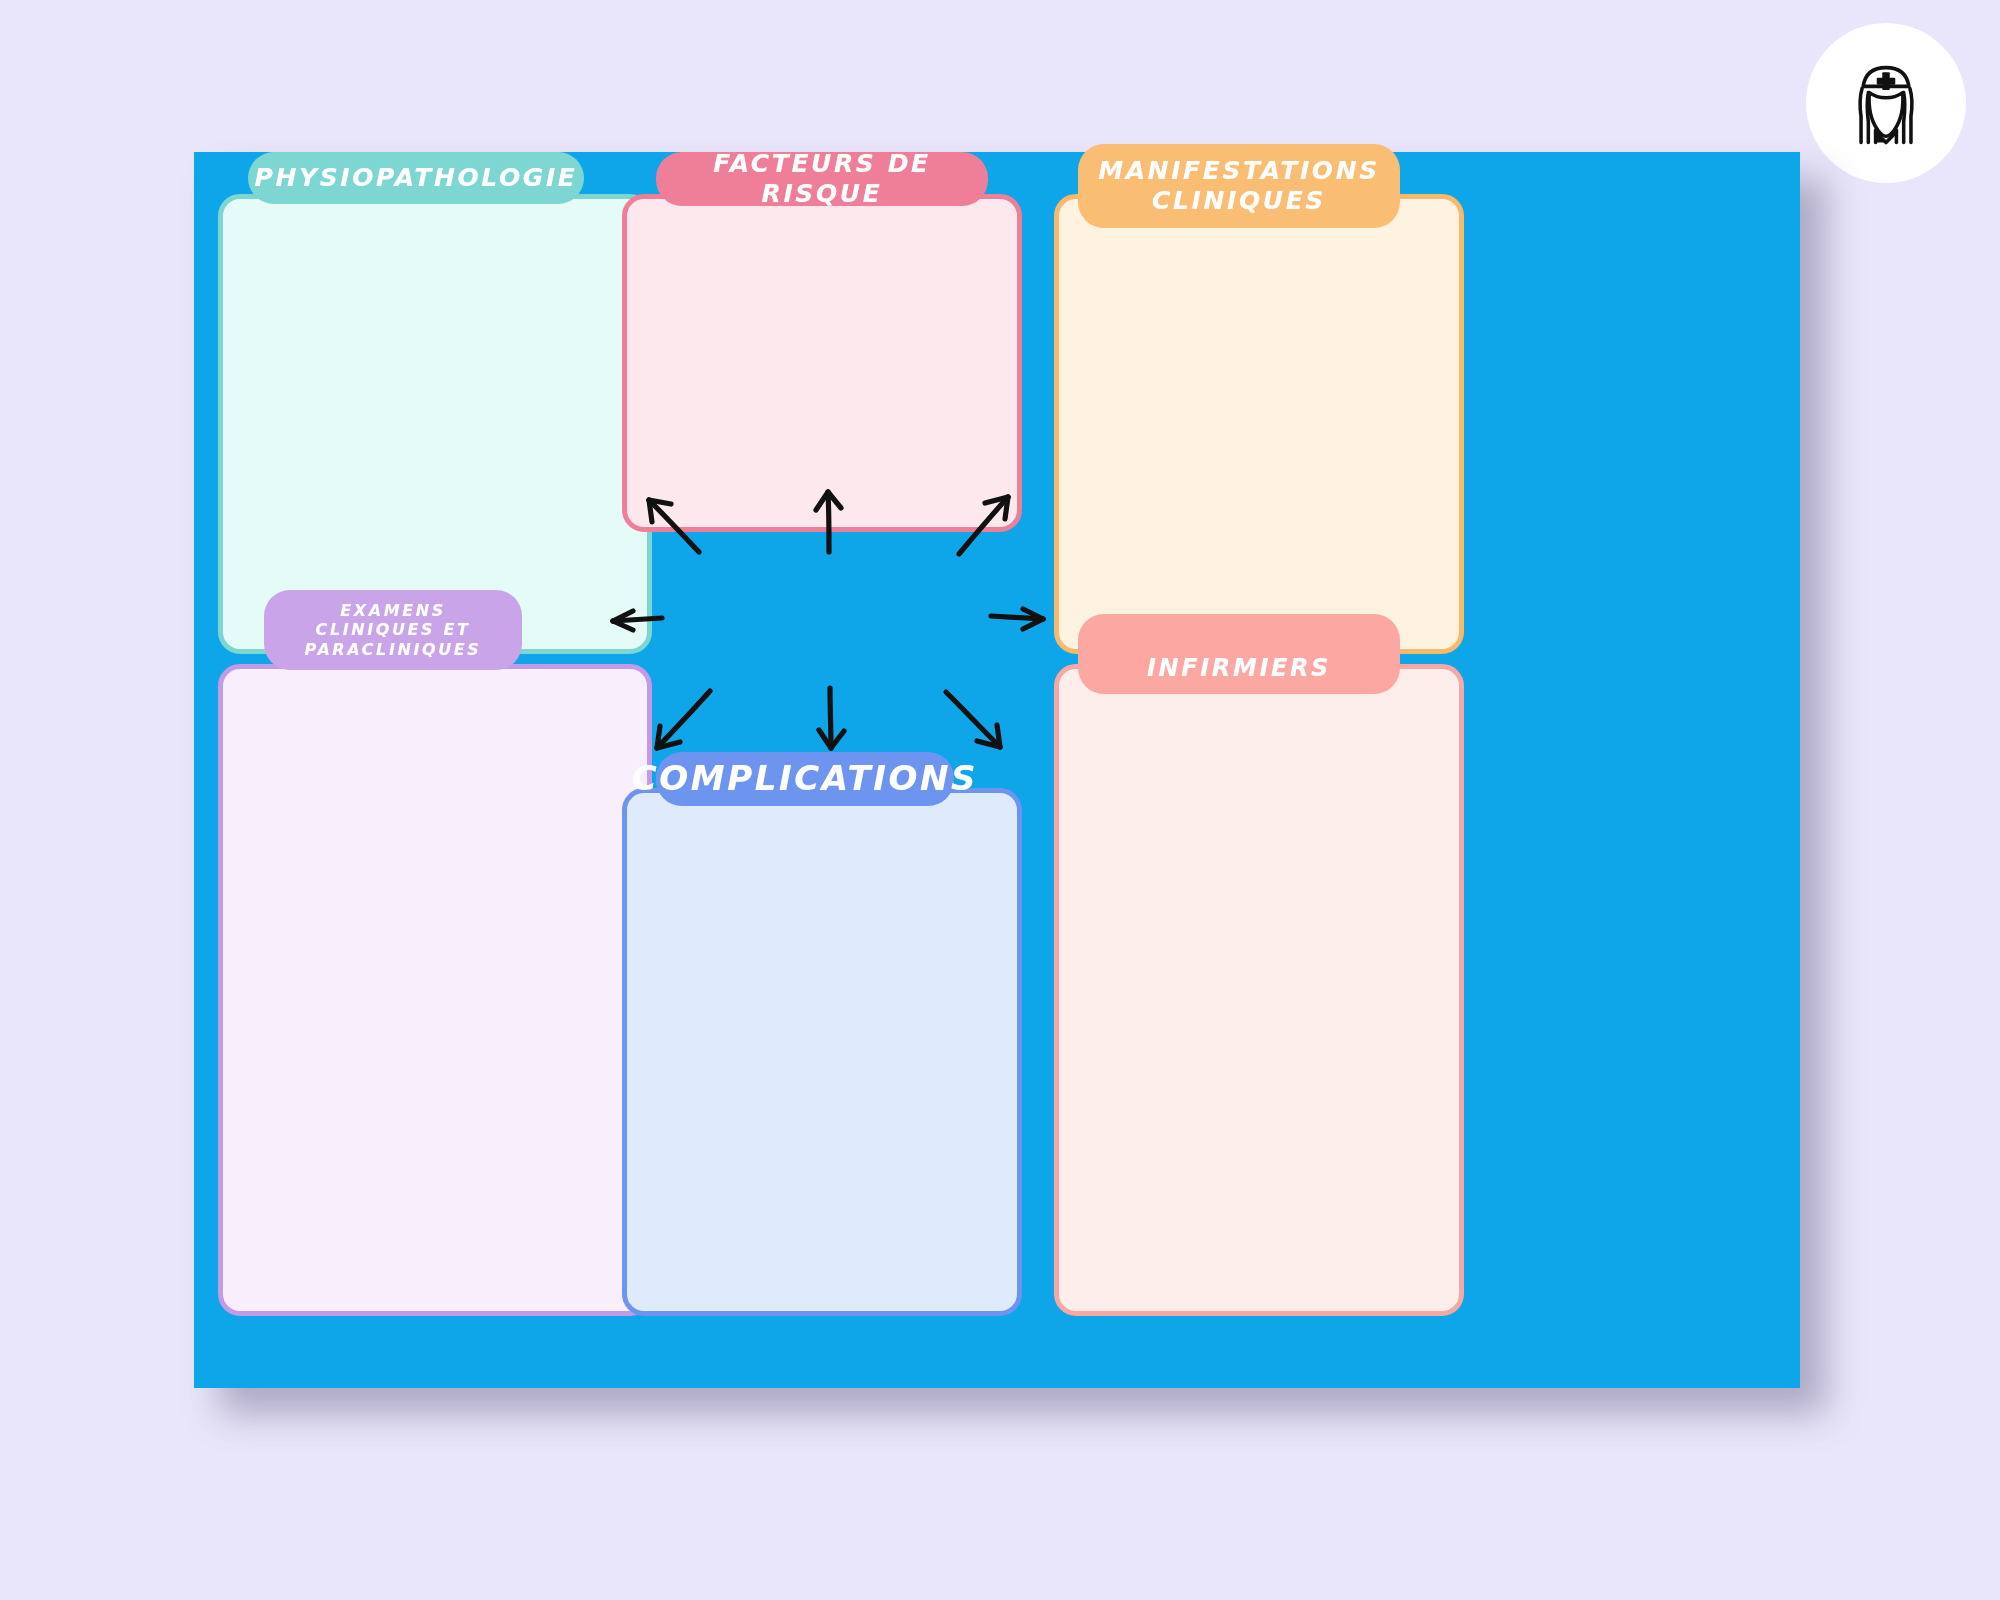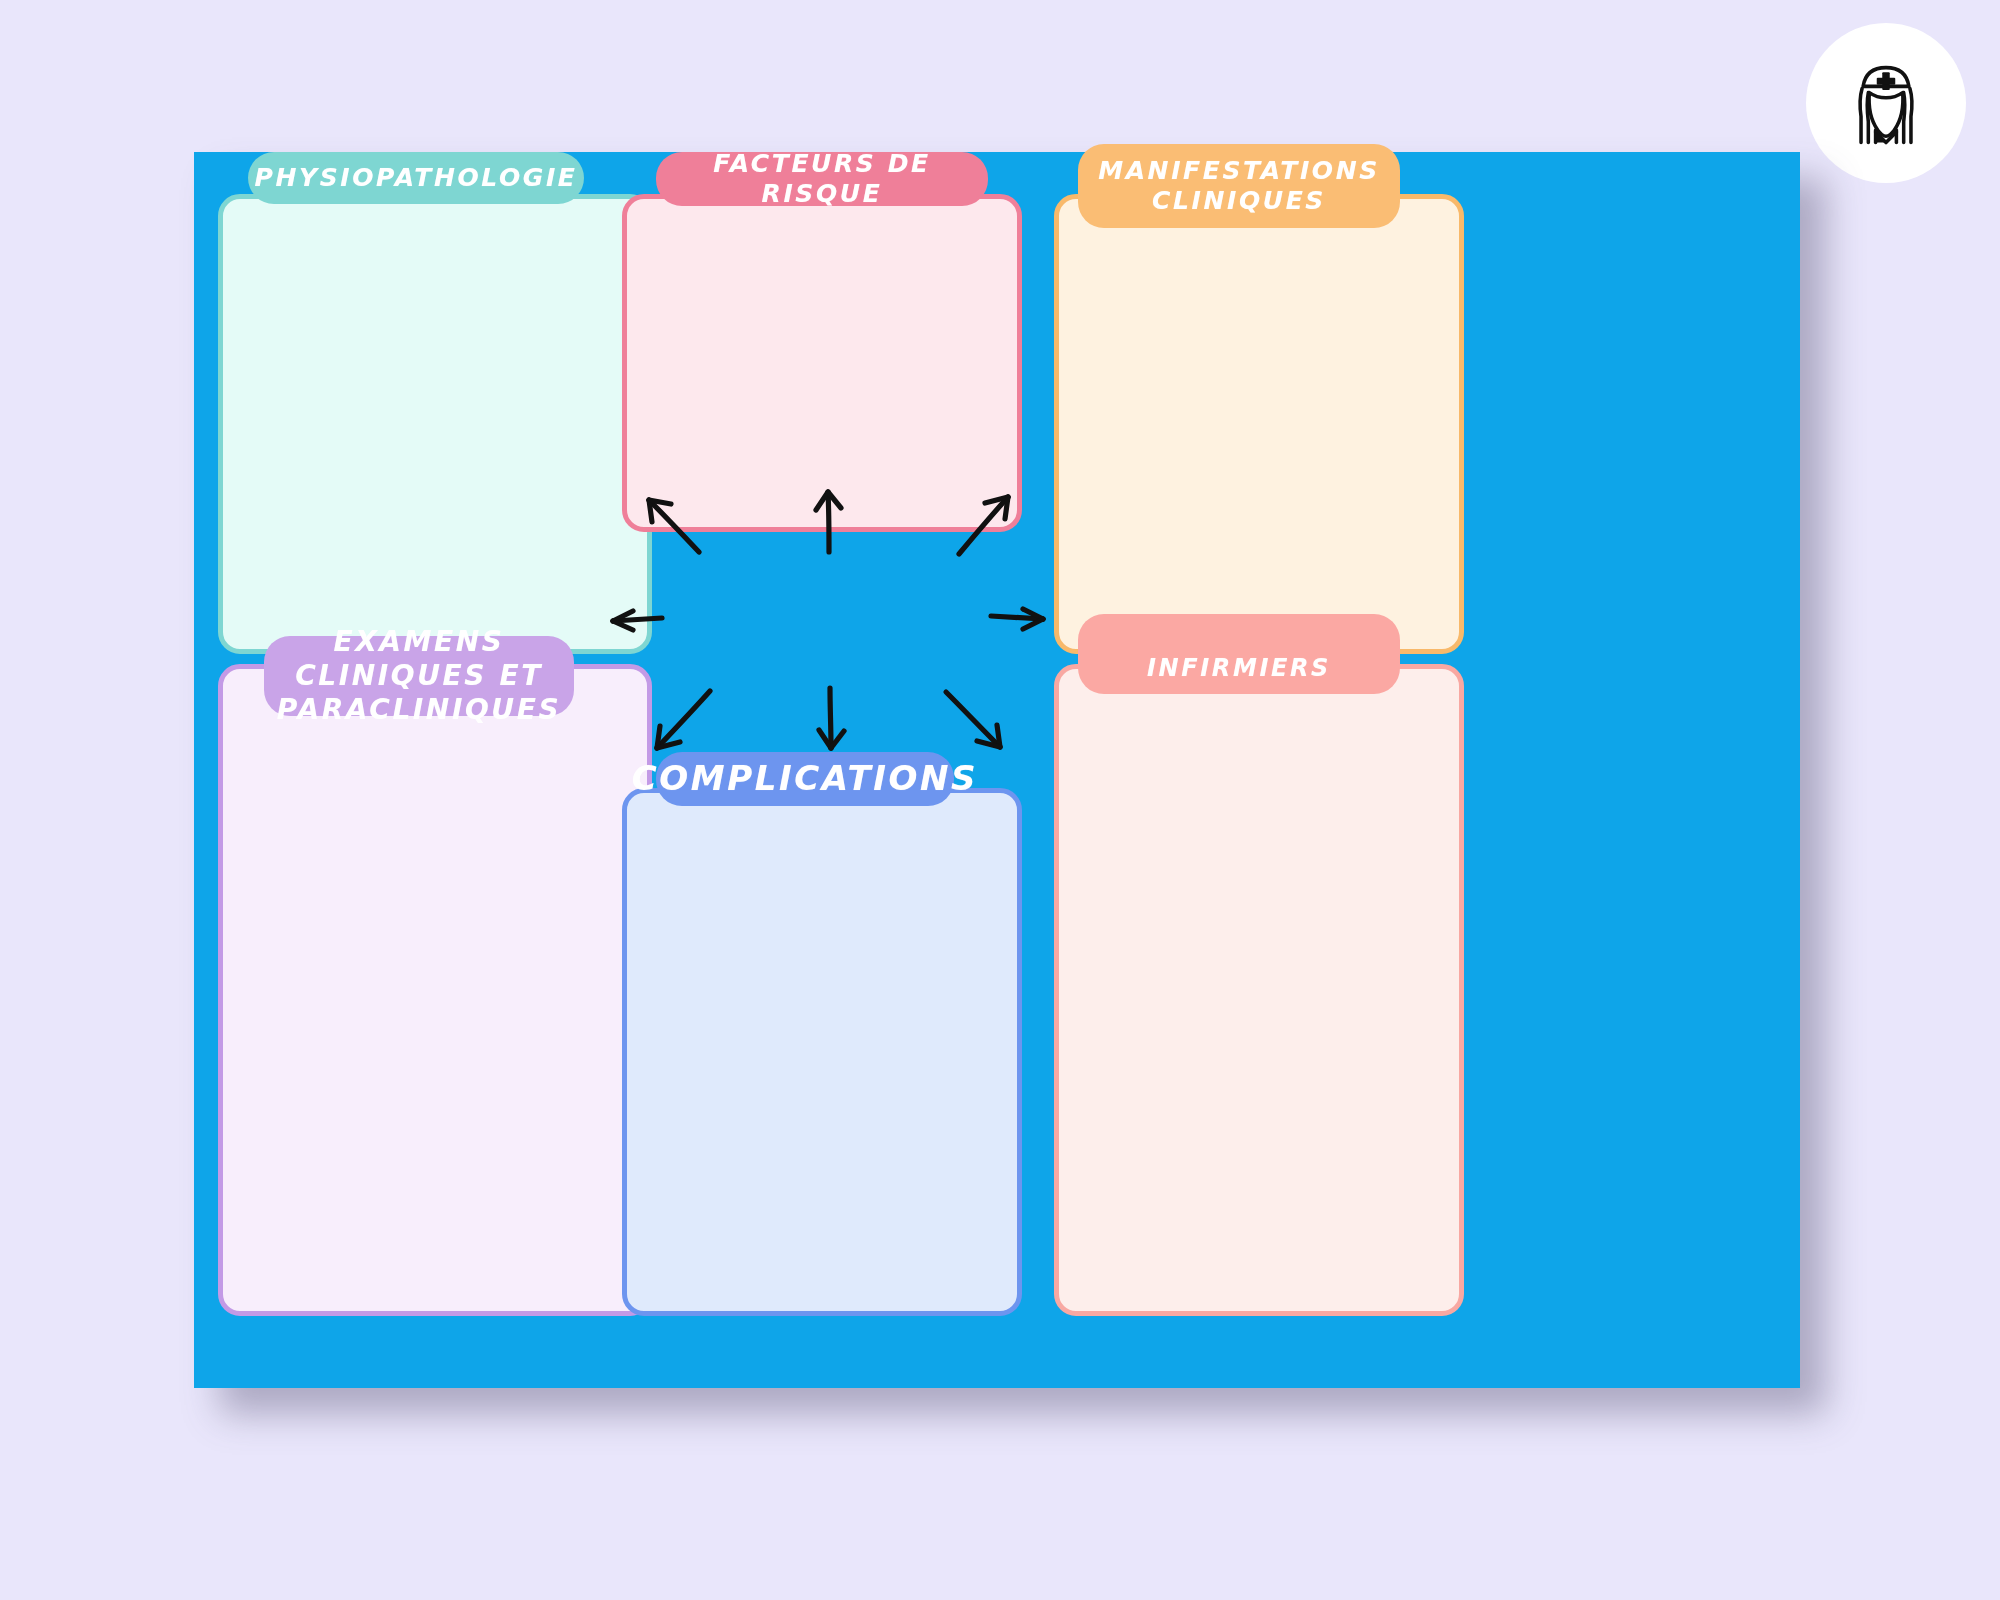--- a/index.html
+++ b/index.html
@@ -95,23 +95,23 @@
     z-index: 5;
   }
 
   
   #card-examens {
     left: 24px;  top: 512px;  width: 434px;  height: 652px;
     background: #f8eefc;
     border-color: #c39ae6;
   }
   #pill-examens {
-    left: 70px;  top: 484px;  width: 310px;  height: 80px;
+    left: 70px;  top: 438px;  width: 258px;  height: 80px;
     background: #c9a4e8;
-    font-size: 28px;
+    font-size: 16px;
     z-index: 5;
   }
 
   
   #card-complications {
     left: 428px;  top: 636px;  width: 400px;  height: 528px;
     background: #dfeafc;
     border-color: #6d95ef;
   }
   #pill-complications {

